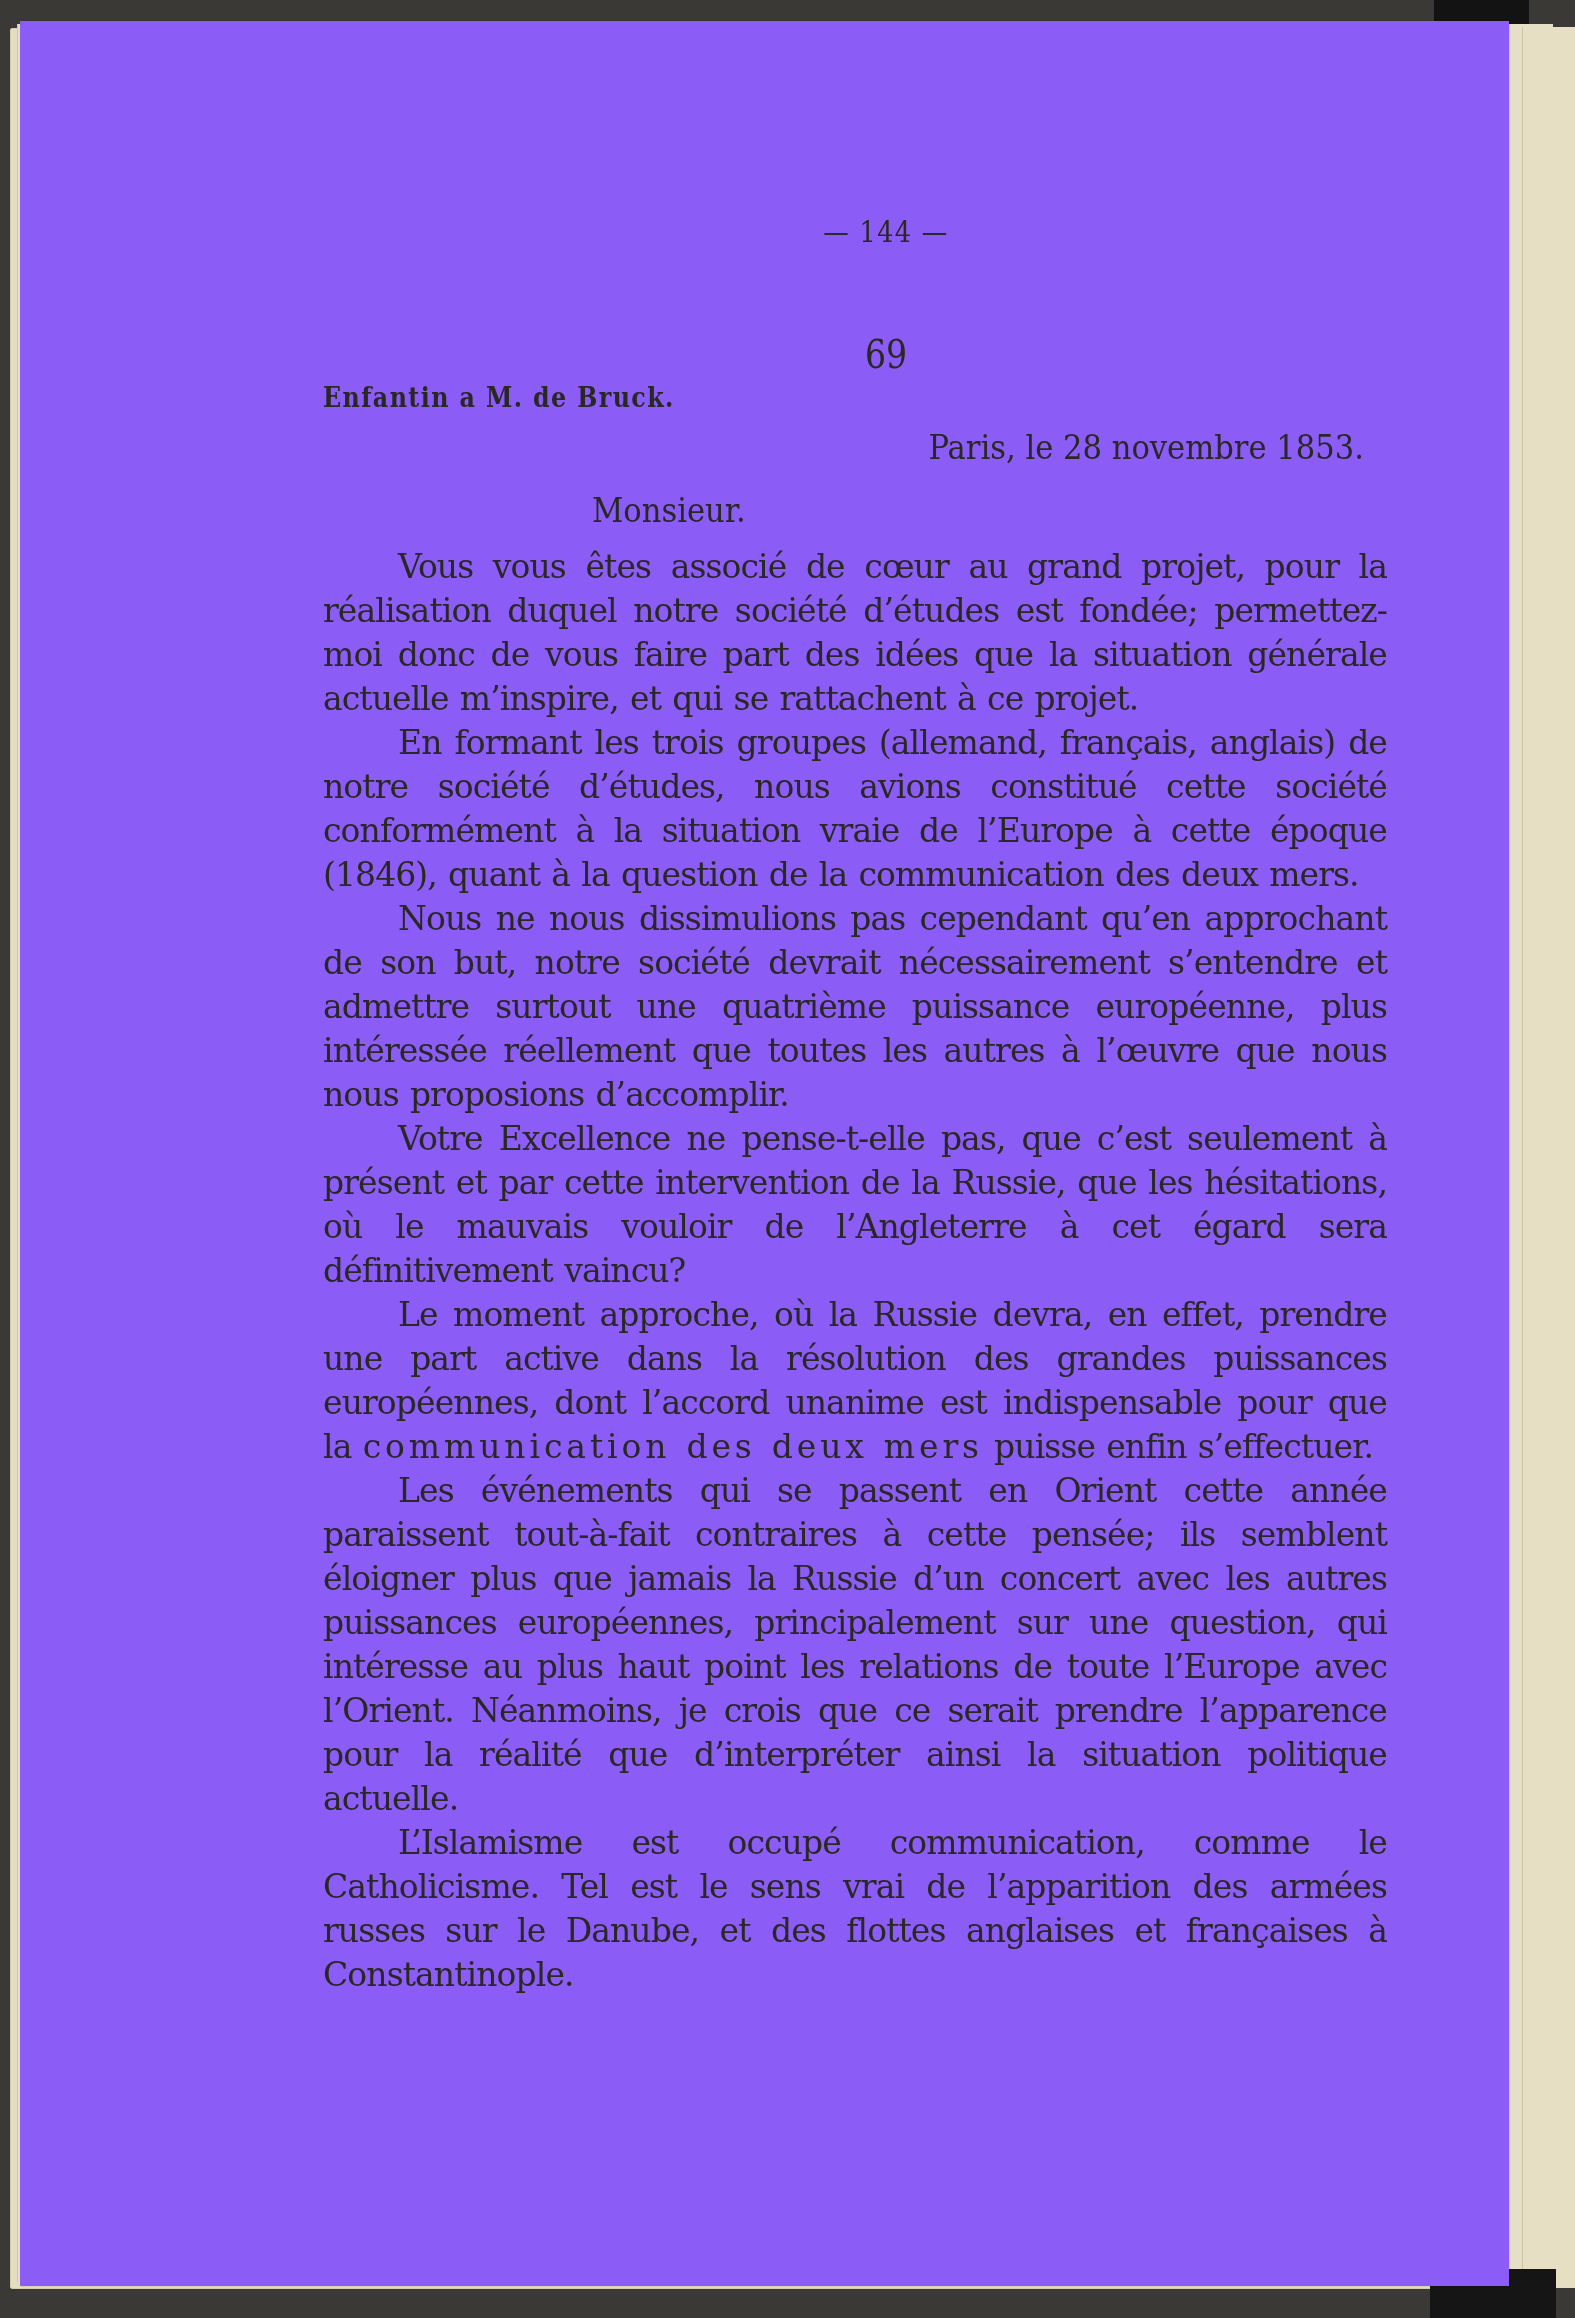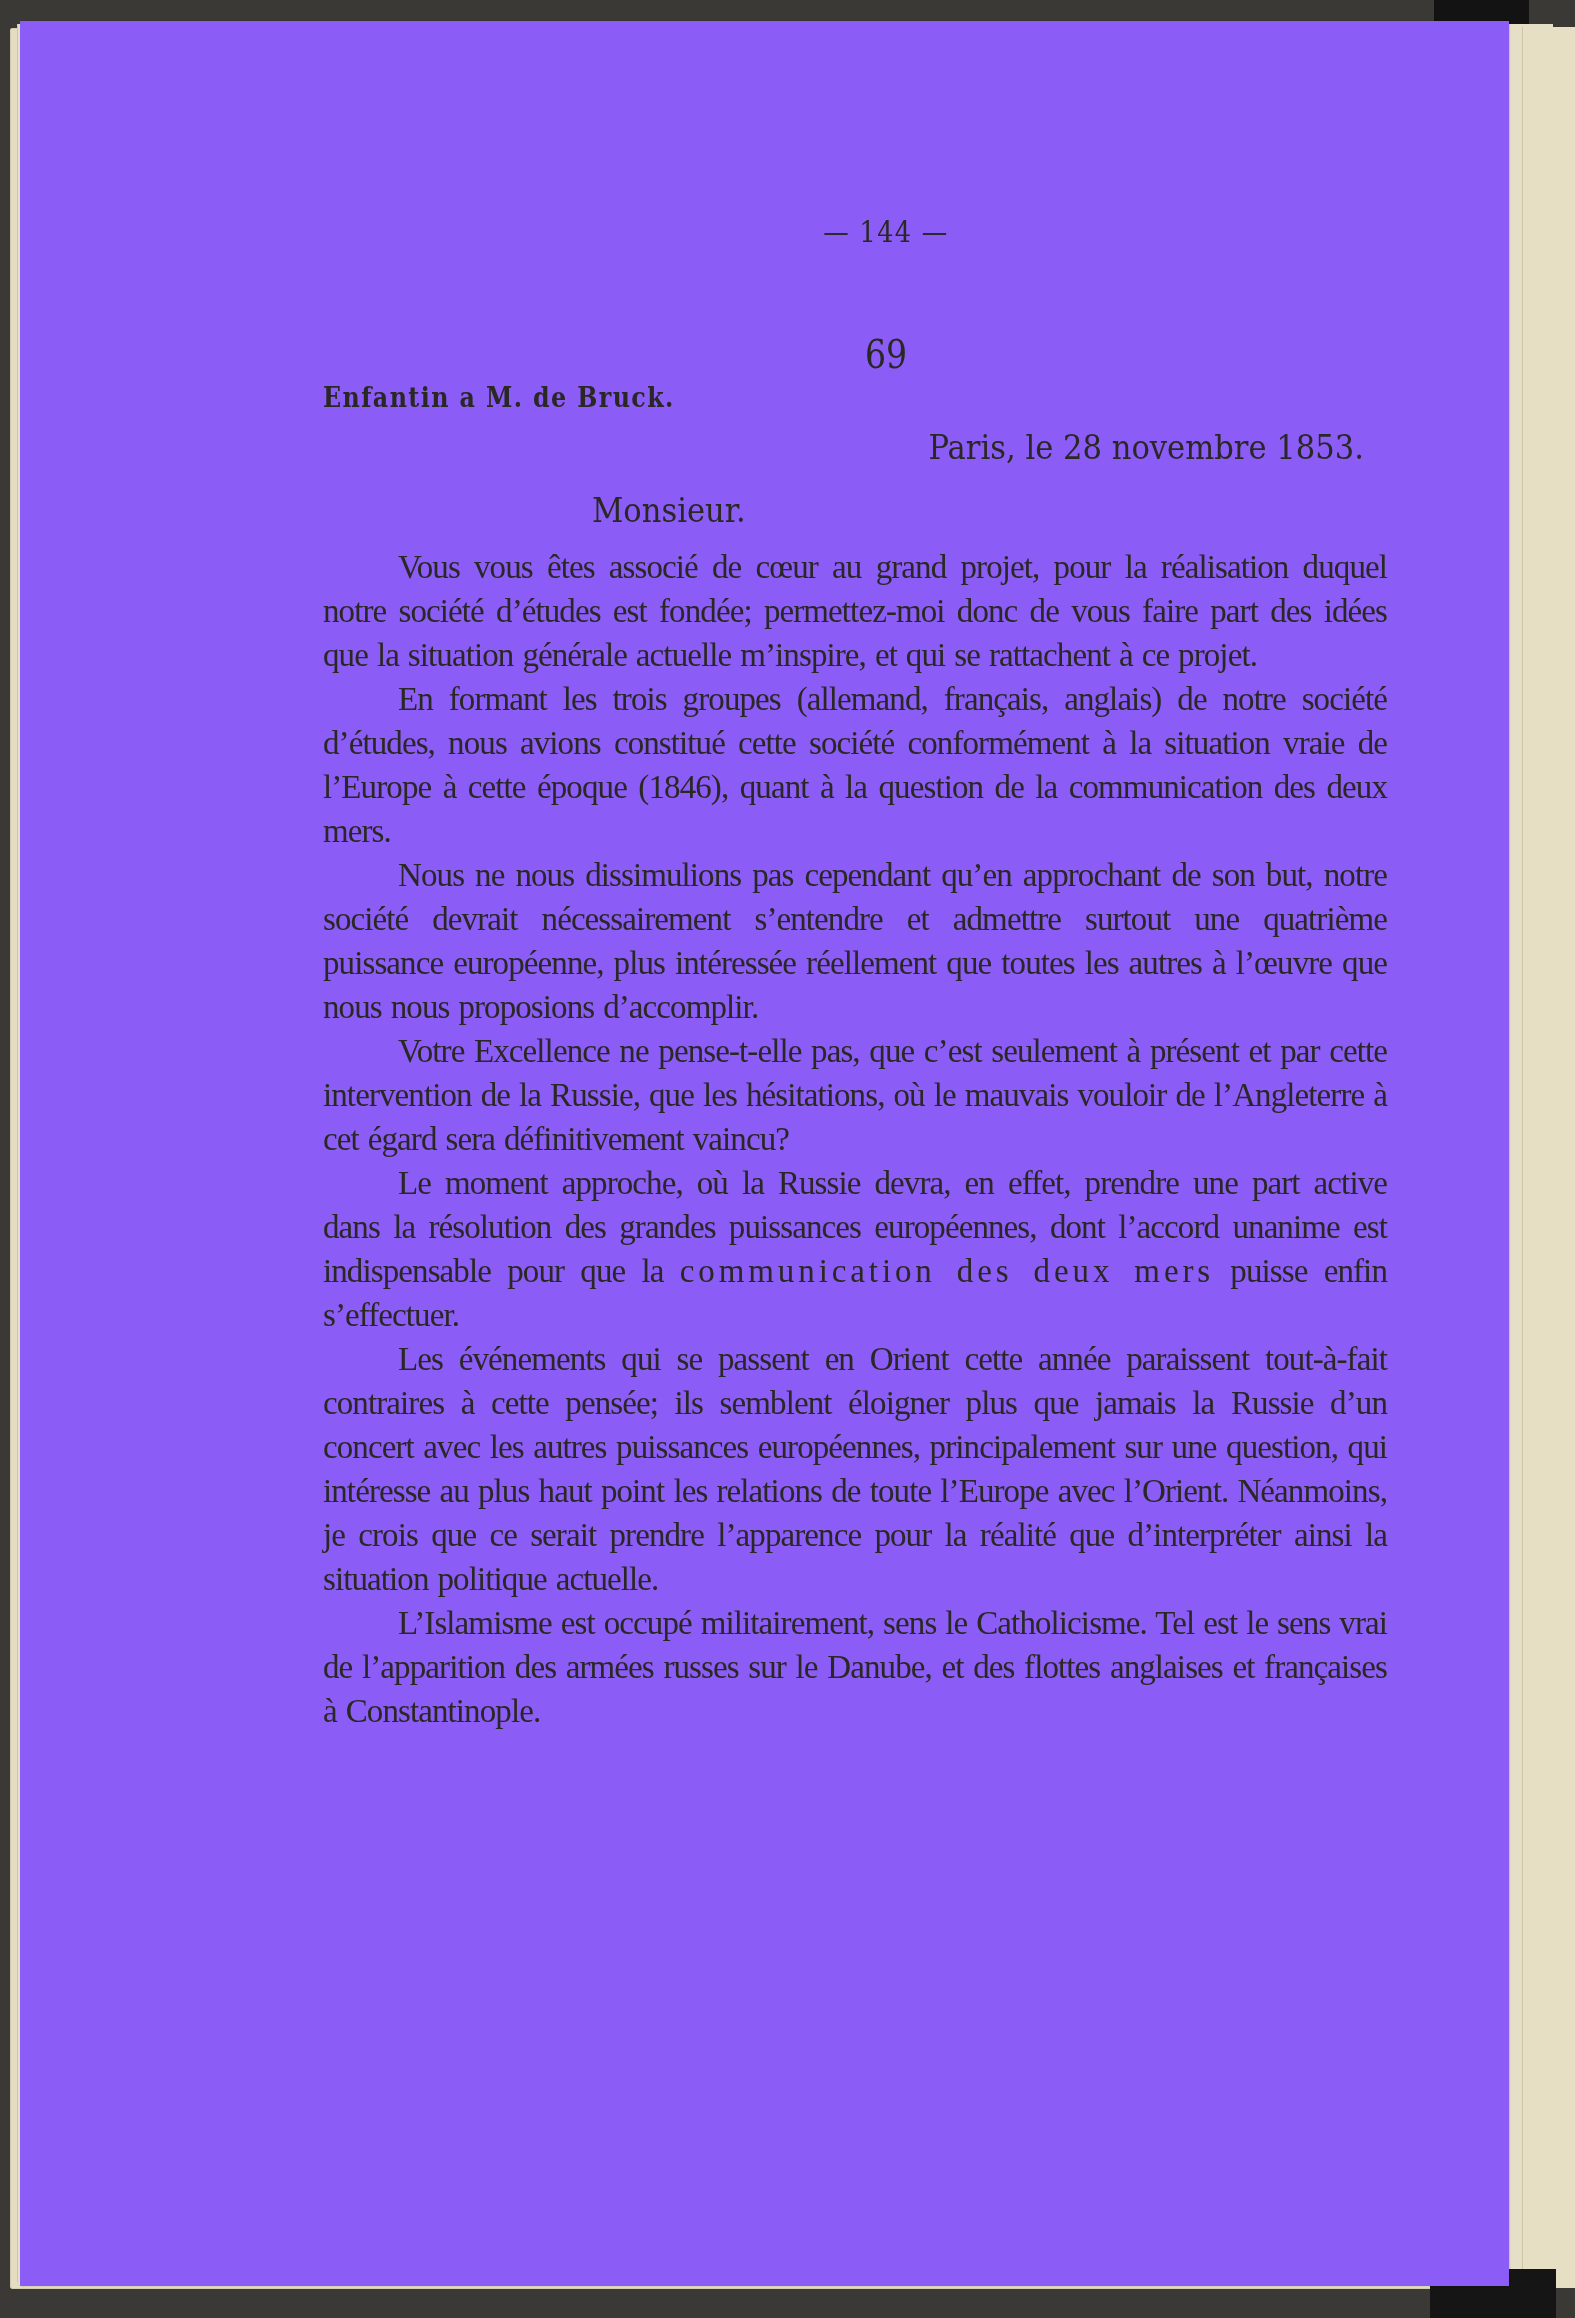--- a/index.html
+++ b/index.html
@@ -124,21 +124,20 @@
     .body-text {
       position: absolute;
       left: 0;
       top: 524px;
       width: 1064px;
       font-size: 33px;
       line-height: 44px;
       text-align: justify;
       letter-spacing: -0.9px;
       word-spacing: 1.6px;
-      font-family: Liberation Serif, serif;
     }
     .body-text p {
       margin: 0;
       text-indent: 75px;
       text-align: justify;
       text-align-last: left;
     }
     .spaced {
       letter-spacing: 3.9px;
     }
@@ -160,17 +159,17 @@
     <div class="place-date">Paris, le 28 novembre 1853.</div>
     <div class="salutation">Monsieur.</div>
 
     <div class="body-text">
       <p>Vous vous êtes associé de cœur au grand projet, pour la réalisation duquel notre société d’études est fondée; permettez-moi donc de vous faire part des idées que la situation générale actuelle m’inspire, et qui se rattachent à ce projet.</p>
       <p>En formant les trois groupes (allemand, français, anglais) de notre société d’études, nous avions constitué cette société conformément à la situation vraie de l’Europe à cette époque (1846), quant à la question de la communication des deux mers.</p>
       <p>Nous ne nous dissimulions pas cependant qu’en approchant de son but, notre société devrait nécessairement s’entendre et admettre surtout une quatrième puissance européenne, plus intéressée réellement que toutes les autres à l’œuvre que nous nous proposions d’accomplir.</p>
       <p>Votre Excellence ne pense-t-elle pas, que c’est seulement à présent et par cette intervention de la Russie, que les hésitations, où le mauvais vouloir de l’Angleterre à cet égard sera définitivement vaincu?</p>
       <p><span>Le moment approche, où la Russie devra, en effet, prendre une part active dans la résolution des grandes puissances européennes, dont l’accord unanime est indispensable pour que la </span><span class="spaced">communication des deux mers</span><span> puisse enfin s’effectuer.</span></p>
       <p>Les événements qui se passent en Orient cette année paraissent tout-à-fait contraires à cette pensée; ils semblent éloigner plus que jamais la Russie d’un concert avec les autres puissances européennes, principalement sur une question, qui intéresse au plus haut point les relations de toute l’Europe avec l’Orient. Néanmoins, je crois que ce serait prendre l’apparence pour la réalité que d’interpréter ainsi la situation politique actuelle.</p>
-      <p>L’Islamisme est occupé militairement, sens le Catholicisme. Tel est le sens vrai de l’apparition des armées russes sur le Danube, et des flottes anglaises et françaises à Constantinople.</p>
+      <p>L’Islamisme est occupé communication, comme le Catholicisme. Tel est le sens vrai de l’apparition des armées russes sur le Danube, et des flottes anglaises et françaises à Constantinople.</p>
     </div>
   </div>
 </div>
 
 
 </body></html>

